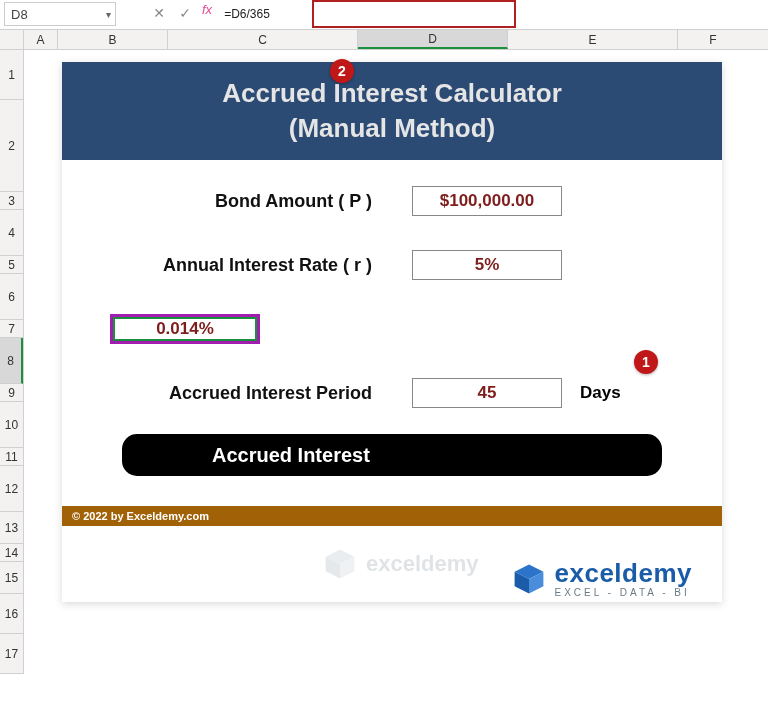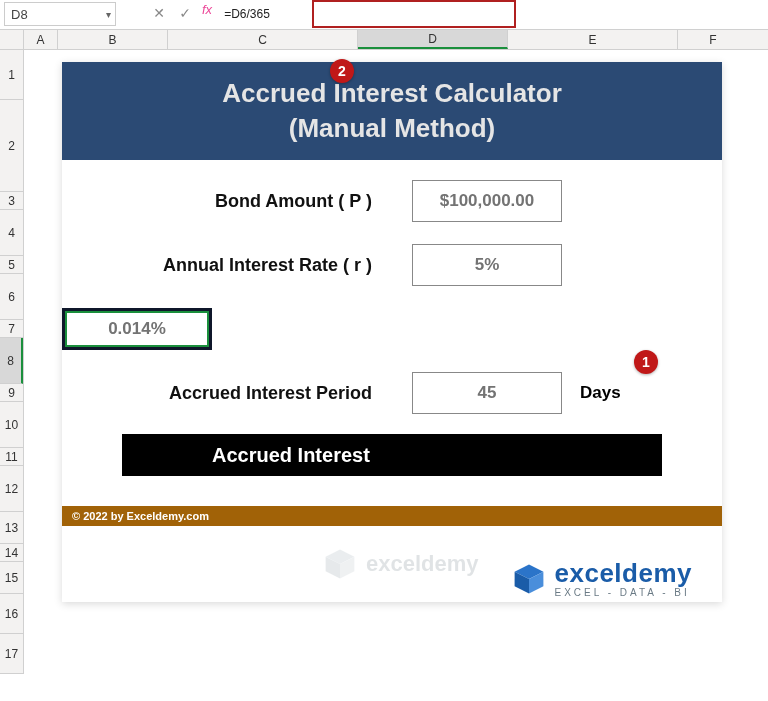--- a/index.html
+++ b/index.html
@@ -184,51 +184,53 @@
   .label-cell {
     flex: 0 0 350px;
     text-align: right;
     padding-right: 40px;
     font-weight: bold;
     font-size: 18px;
     color: #111;
   }
   .value-cell {
     width: 150px;
-    height: 42px;
+    height: 30px;
     border: 1px solid #888;
     background: #fff;
-    color: #737373;
+    color: #7f1d1d;
     font-weight: bold;
     font-size: 17px;
     display: flex;
     align-items: center;
     justify-content: center;
   }
   .value-cell.selected {
-    border: 3px solid #0f172a;
+    border: 3px solid #a21caf;
     outline: 2px solid #1a8f3c;
     outline-offset: -5px;
+    margin-left: 48px;
   }
   .days-lbl {
     margin-left: 18px;
     font-weight: bold;
     font-size: 17px;
   }
   .accrued-bar {
     margin: 18px 60px 0 60px;
     background: #000;
     color: #fff;
     font-weight: bold;
     font-size: 20px;
     height: 42px;
     display: flex;
     align-items: center;
     justify-content: flex-start;
     padding-left: 90px;
+    border-radius: 15px;
   }
   .copyright {
     position: absolute;
     left: 0; right: 0;
     bottom: 76px;
     background: #a16207;
     color: #fff;
     font-size: 11px;
     font-weight: bold;
     padding: 4px 10px;

